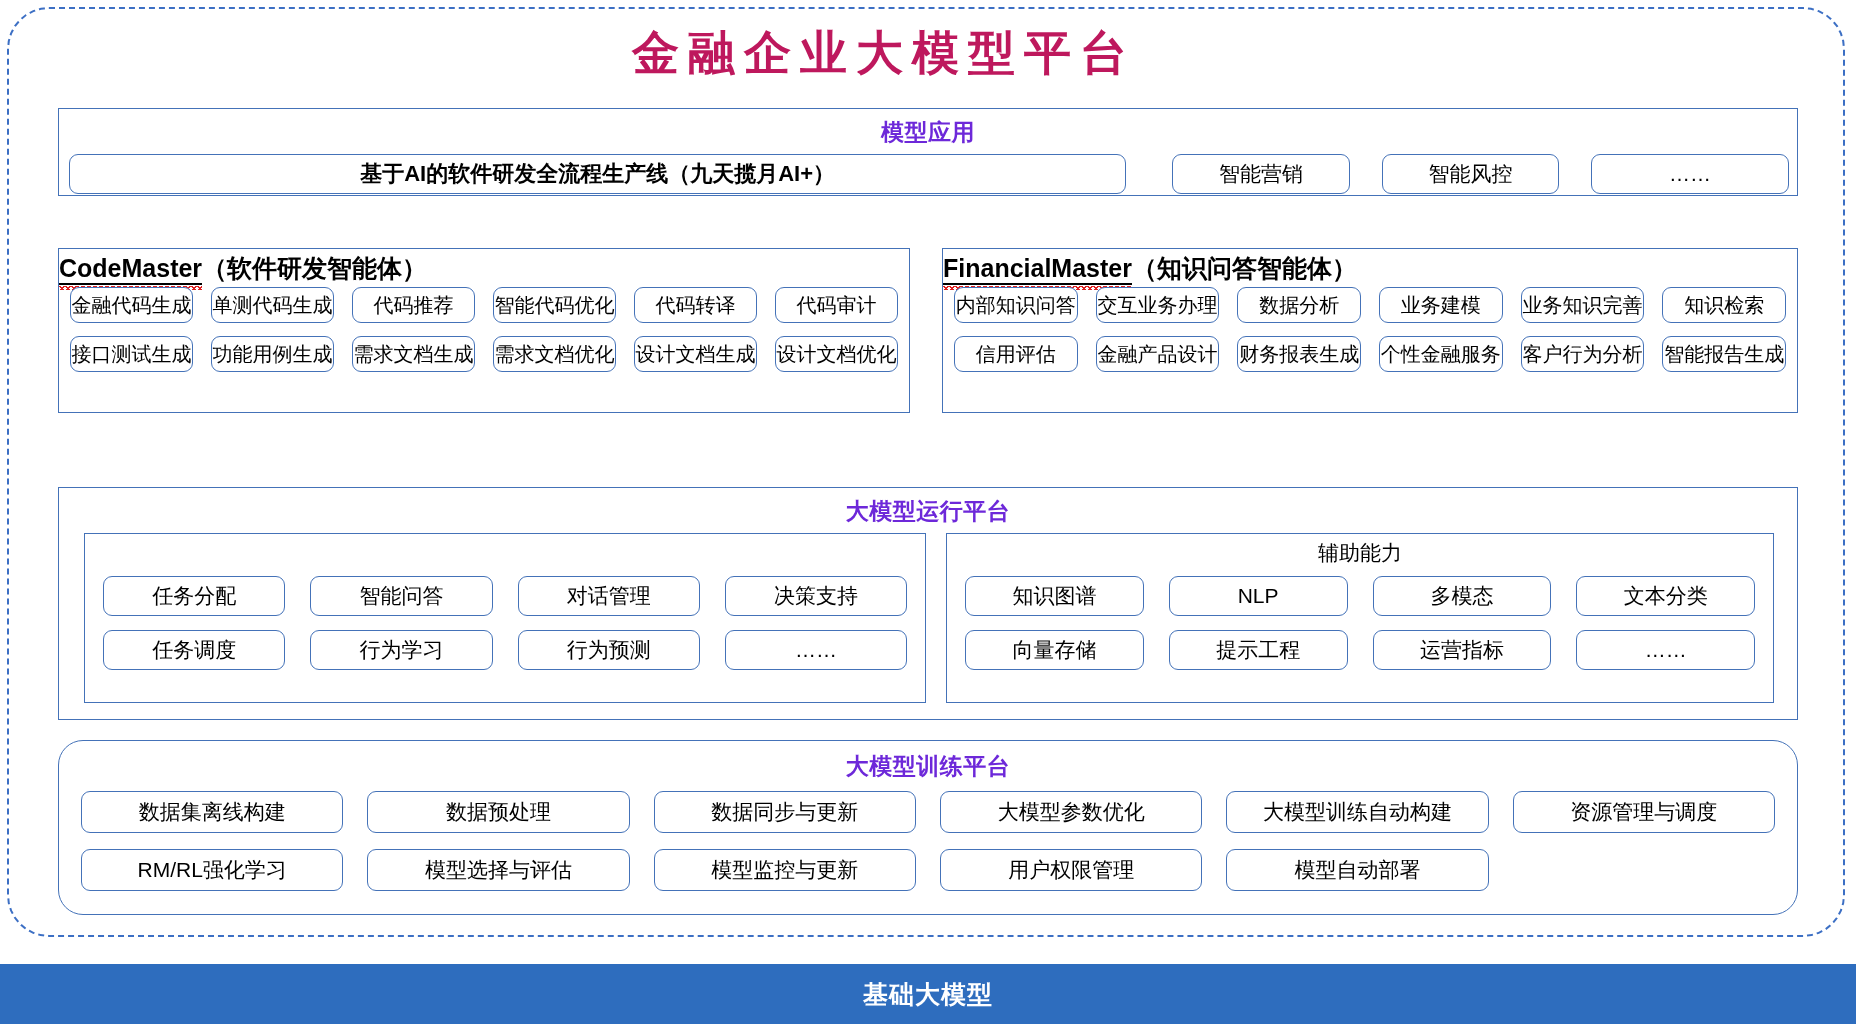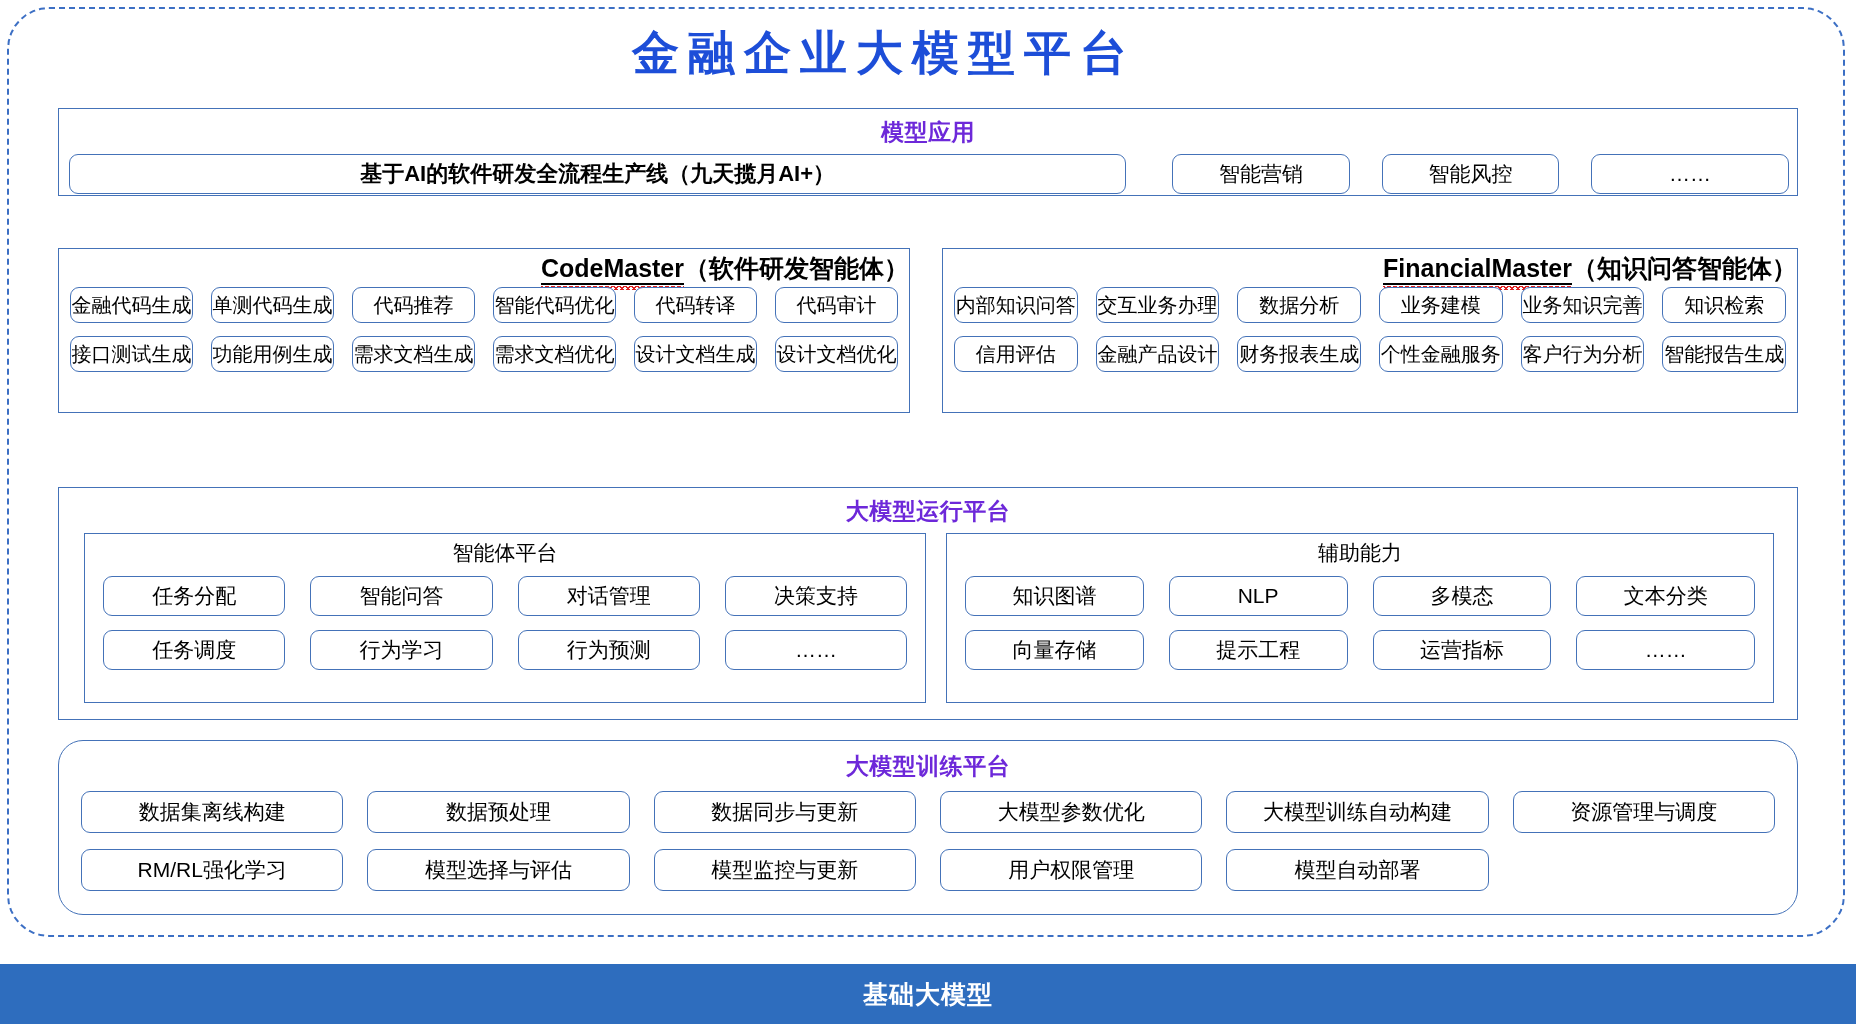--- a/index.html
+++ b/index.html
@@ -31,21 +31,21 @@
   .main-title {
     position: absolute;
     left: 0;
     top: 26px;
     width: 1768px;
     text-align: center;
     font-family: "Liberation Serif", "DejaVu Serif", serif;
     font-size: 47px;
     font-weight: 700;
     letter-spacing: 9px;
-    color: #1d4ed8;
+    color: #be185d;
     line-height: 1.15;
   }
 
   
   .panel {
     position: absolute;
     border: 1.6px solid #4472B8;
     box-sizing: border-box;
     background: #ffffff;
   }
@@ -98,21 +98,21 @@
   }
   #chip-ai-line { width: 1085px; height: 40px; margin-right: 46px; }
   .apps-row .chip.small { width: 182px; height: 40px; margin-right: 32px; }
   #chip-ellipsis-apps { width: 203px; height: 40px; margin-right: 0; }
 
   
   #sec-codemaster { left: 58px; top: 248px; width: 852px; height: 165px; }
   #sec-financialmaster { left: 942px; top: 248px; width: 856px; height: 165px; }
 
   .agent-title {
-    text-align: right;
+    text-align: left;
     font-size: 25px;
     font-weight: 700;
     margin-top: 6px;
     line-height: 1.1;
     white-space: nowrap;
   }
   .spellcheck {
     position: relative;
     border-bottom: 2px solid #000;
     padding-bottom: 1px;
@@ -255,21 +255,20 @@
     <div class="chip">个性金融服务</div>
     <div class="chip">客户行为分析</div>
     <div class="chip">智能报告生成</div>
   </div>
 </div>
 
 <div class="panel" id="sec-runtime">
   <div class="panel-title">大模型运行平台</div>
 
   <div class="subpanel" id="sub-agent-platform">
-    <div class="panel-subtitle">智能体平台</div>
     <div class="sub-grid">
       <div class="chip">任务分配</div>
       <div class="chip">智能问答</div>
       <div class="chip">对话管理</div>
       <div class="chip">决策支持</div>
       <div class="chip">任务调度</div>
       <div class="chip">行为学习</div>
       <div class="chip">行为预测</div>
       <div class="chip">……</div>
     </div>

